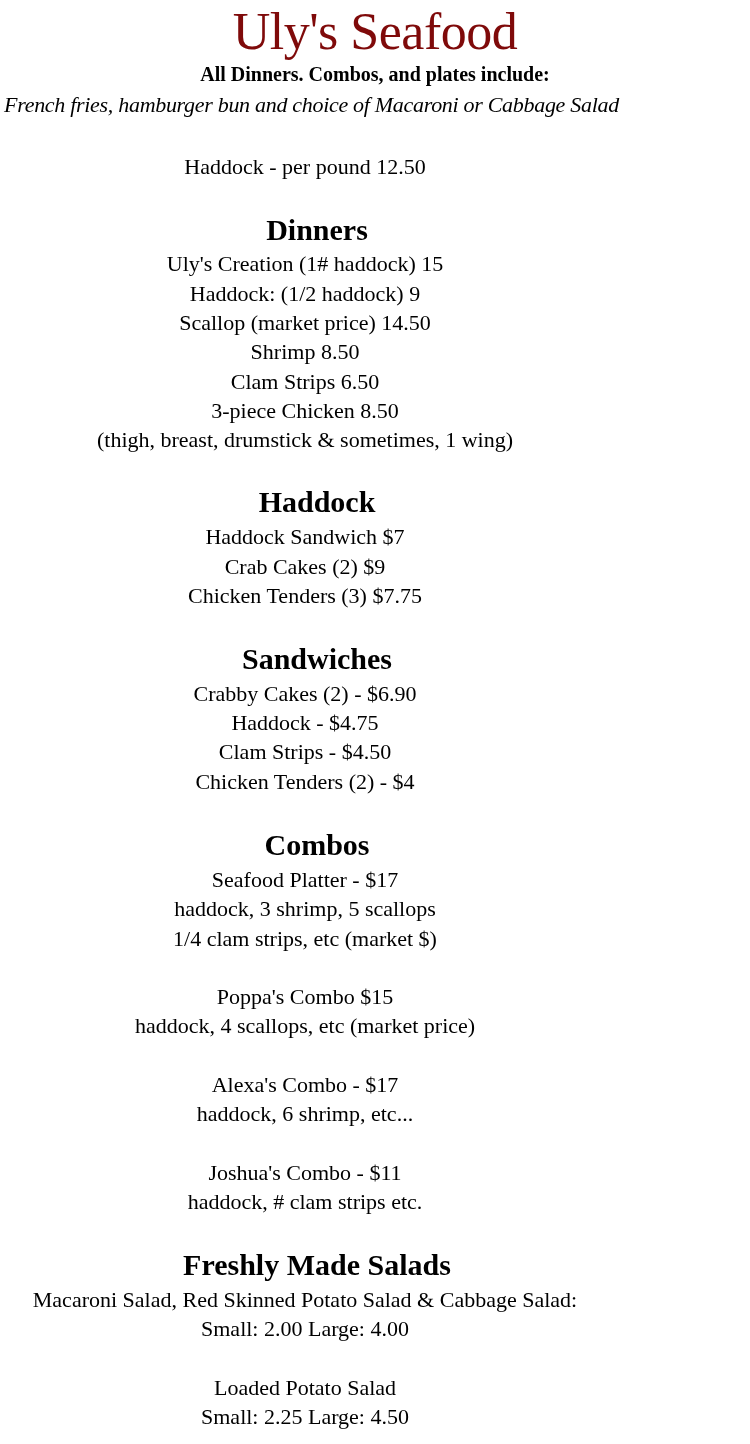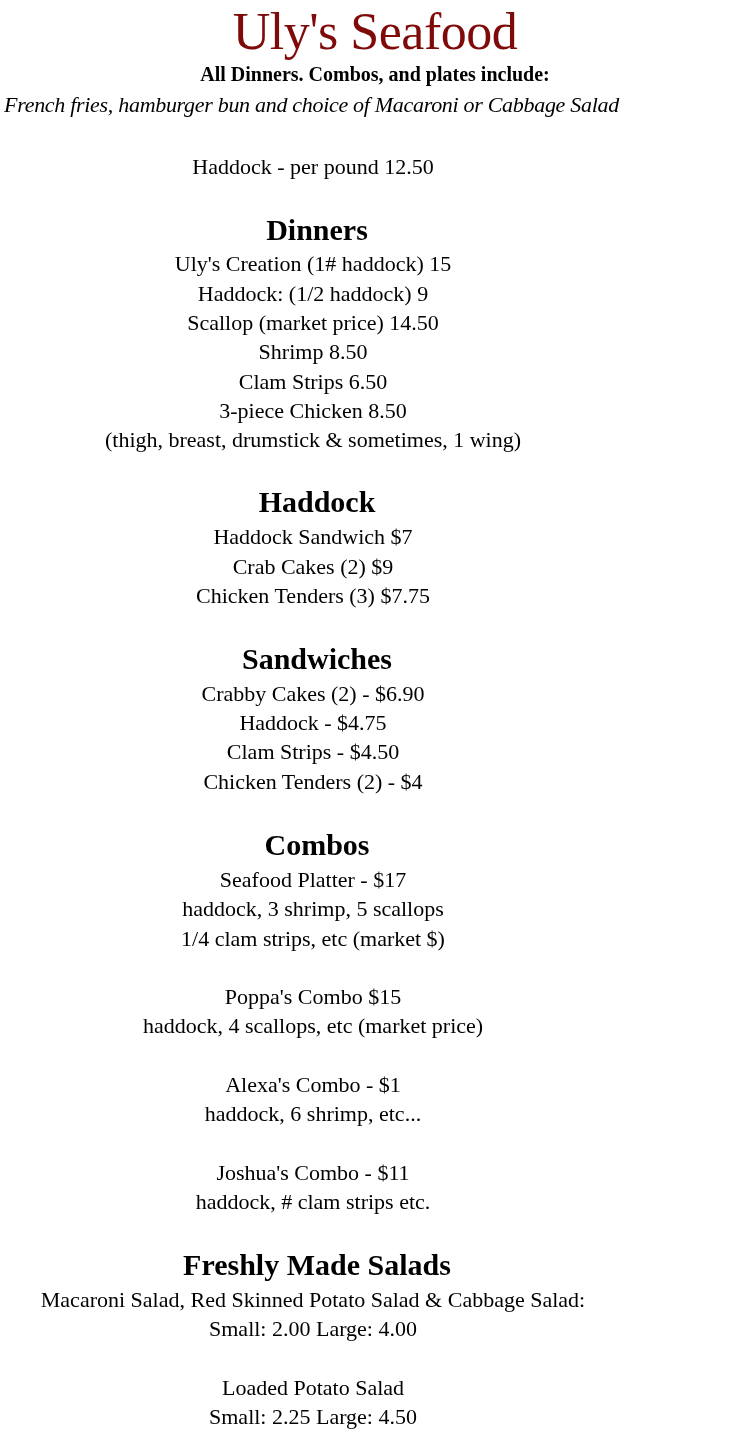--- a/index.html
+++ b/index.html
@@ -17,21 +17,21 @@
   .subtitle {
     position: absolute; left: 0; width: 750px; top: 60px;
     font-size: 20px; font-weight: bold; line-height: 28px;
   }
   .includes {
     position: absolute; left: 0; width: 623px; top: 91px;
     font-size: 22px; font-style: italic; line-height: 28px;
     letter-spacing: -0.3px;
   }
   .line {
-    position: absolute; left: 16px; width: 594px;
+    position: absolute; left: 8px; width: 594px;
     font-size: 22px; line-height: 29px;
   }
   .heading {
     position: absolute; left: 0; width: 634px;
     font-size: 30px; font-weight: bold; line-height: 34px;
   }
 </style>
 </head>
 <body>
 
@@ -61,21 +61,21 @@
   <div class="line" style="top:708px;">Haddock - $4.75</div>
   <div class="line" style="top:737px;">Clam Strips - $4.50</div>
   <div class="line" style="top:767px;">Chicken Tenders (2) - $4</div>
 
   <div class="heading" style="top:828px;">Combos</div>
   <div class="line" style="top:865px;">Seafood Platter - $17</div>
   <div class="line" style="top:894px;">haddock, 3 shrimp, 5 scallops</div>
   <div class="line" style="top:924px;">1/4 clam strips, etc (market $)</div>
   <div class="line" style="top:982px;">Poppa's Combo $15</div>
   <div class="line" style="top:1011px;">haddock, 4 scallops, etc (market price)</div>
-  <div class="line" style="top:1070px;">Alexa's Combo - $1</div>
+  <div class="line" style="top:1070px;">Alexa's Combo - $17</div>
   <div class="line" style="top:1099px;">haddock, 6 shrimp, etc...</div>
   <div class="line" style="top:1158px;">Joshua's Combo - $11</div>
   <div class="line" style="top:1187px;">haddock, # clam strips etc.</div>
 
   <div class="heading" style="top:1248px;">Freshly Made Salads</div>
   <div class="line" style="top:1285px;">Macaroni Salad, Red Skinned Potato Salad &amp; Cabbage Salad:</div>
   <div class="line" style="top:1314px;">Small: 2.00 Large: 4.00</div>
   <div class="line" style="top:1373px;">Loaded Potato Salad</div>
   <div class="line" style="top:1402px;">Small: 2.25 Large: 4.50</div>
 </div>

